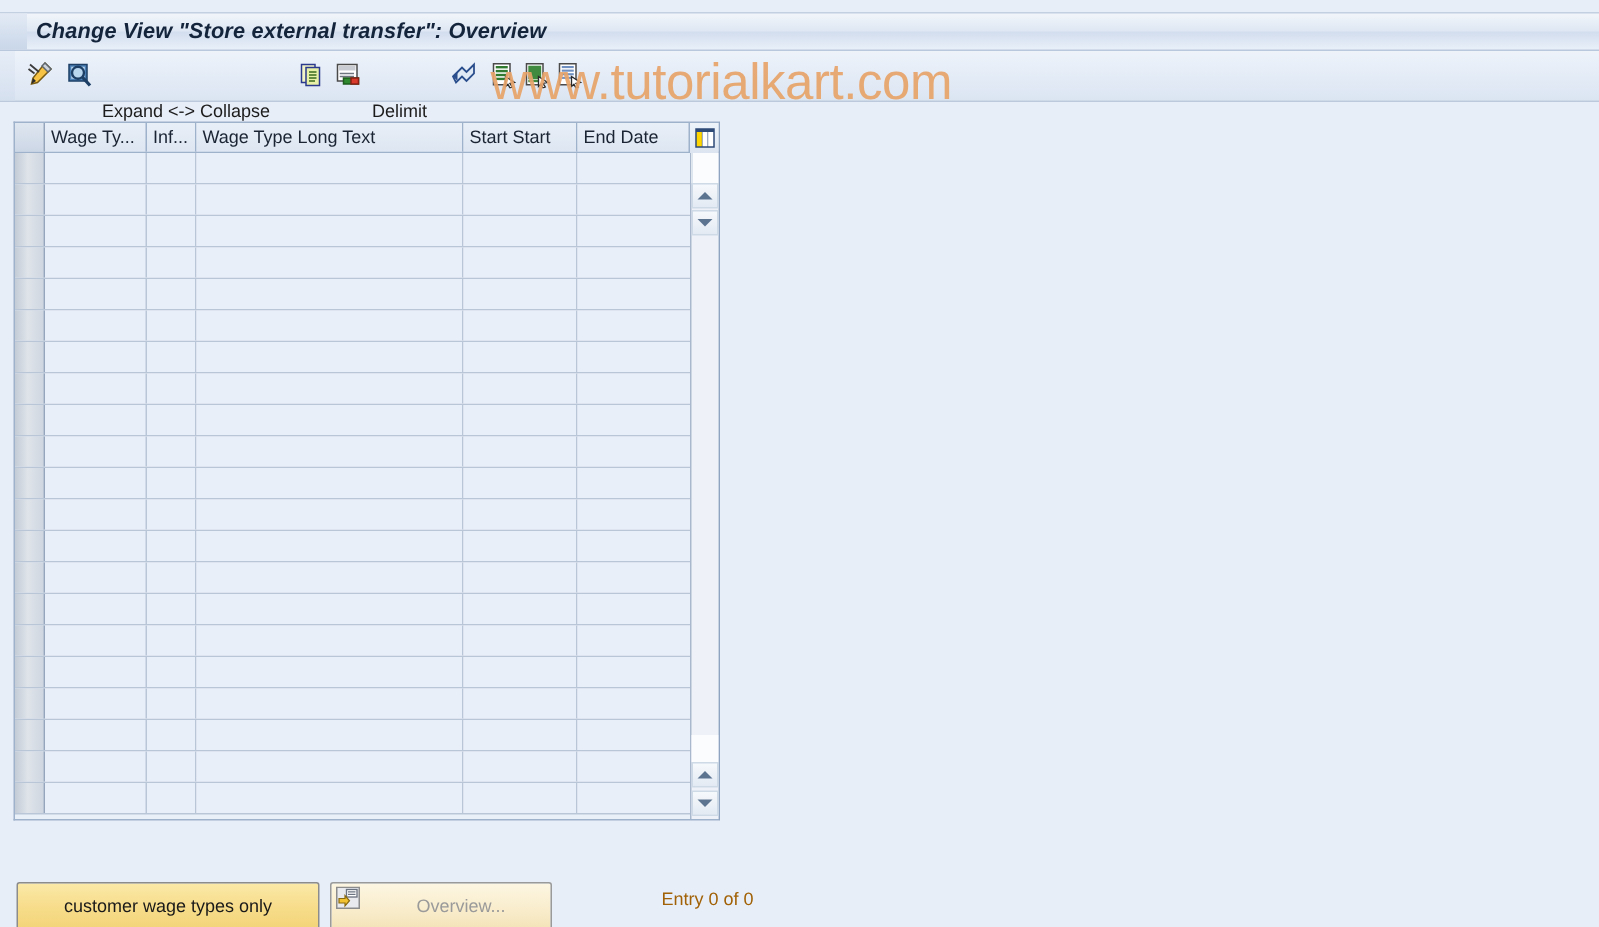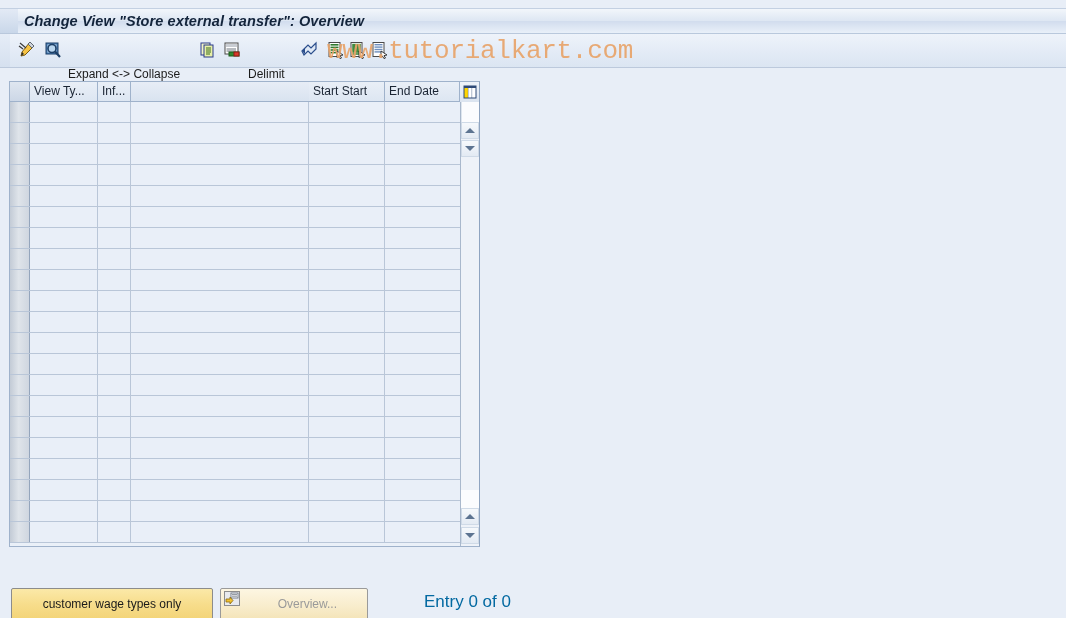--- a/index.html
+++ b/index.html
@@ -74,22 +74,22 @@
     color: #1c1c1c;
     white-space: nowrap;
     margin-top: 24px;
   }
   .ico { display: block; }
 
   
   #watermark {
     position: absolute;
     left: 327px; top: 36px;
-    font-family: Liberation Mono, monospace;
-    font-size: 26px;
+    font-family: Liberation Sans, sans-serif;
+    font-size: 34px;
     color: #e8a46a;
     opacity: .92;
     white-space: nowrap;
     letter-spacing: -.3px;
     pointer-events: none;
   }
 
   
   #grid {
     position: absolute;
@@ -233,23 +233,23 @@
     justify-content: flex-end;
     padding-right: 30px;
   }
   #position-icon {
     position: absolute;
     left: 3px; top: 2px;
     width: 17px; height: 16px;
   }
   #entry-count {
     position: absolute;
-    left: 424px; top: 592px;
-    font-size: 17px;
-    color: #0369a1;
+    left: 441px; top: 592px;
+    font-size: 12px;
+    color: #a16207;
     white-space: nowrap;
   }
 </style>
 </head>
 <body>
 
 <div id="titlebar">
   <div class="side"></div>
   <div id="title-text">Change View "Store external transfer": Overview</div>
 </div>
@@ -363,22 +363,23 @@
     </span>
   </div>
 </div>
 
 <div id="watermark">www.tutorialkart.com</div>
 
 <div id="grid">
 
   <div id="headrow">
     <div class="hcell sel" style="left:0;width:20px;border-right:1px solid #94a5bc;"></div>
-    <div class="hcell" style="left:20px;width:68px;">View Ty...</div>
+    <div class="hcell" style="left:20px;width:68px;">Wage Ty...</div>
     <div class="hcell" style="left:88px;width:33px;">Inf...</div>
+    <div class="hcell" style="left:121px;width:178px;">Wage Type Long Text</div>
     <div class="hcell" style="left:299px;width:76px;">Start Start</div>
     <div class="hcell" style="left:375px;width:76px;">End Date</div>
 
     <div id="colcfg">
       <svg width="14" height="14" viewBox="0 0 14 14">
         <rect x="0.5" y="0.5" width="13" height="13" fill="#2e4a77"></rect>
         <rect x="1.5" y="3" width="3.4" height="9.5" fill="#ffd500"></rect>
         <rect x="5.3" y="3" width="3.4" height="9.5" fill="#ffffff"></rect>
         <rect x="9.1" y="3" width="3.4" height="9.5" fill="#ffffff"></rect>
       </svg>

